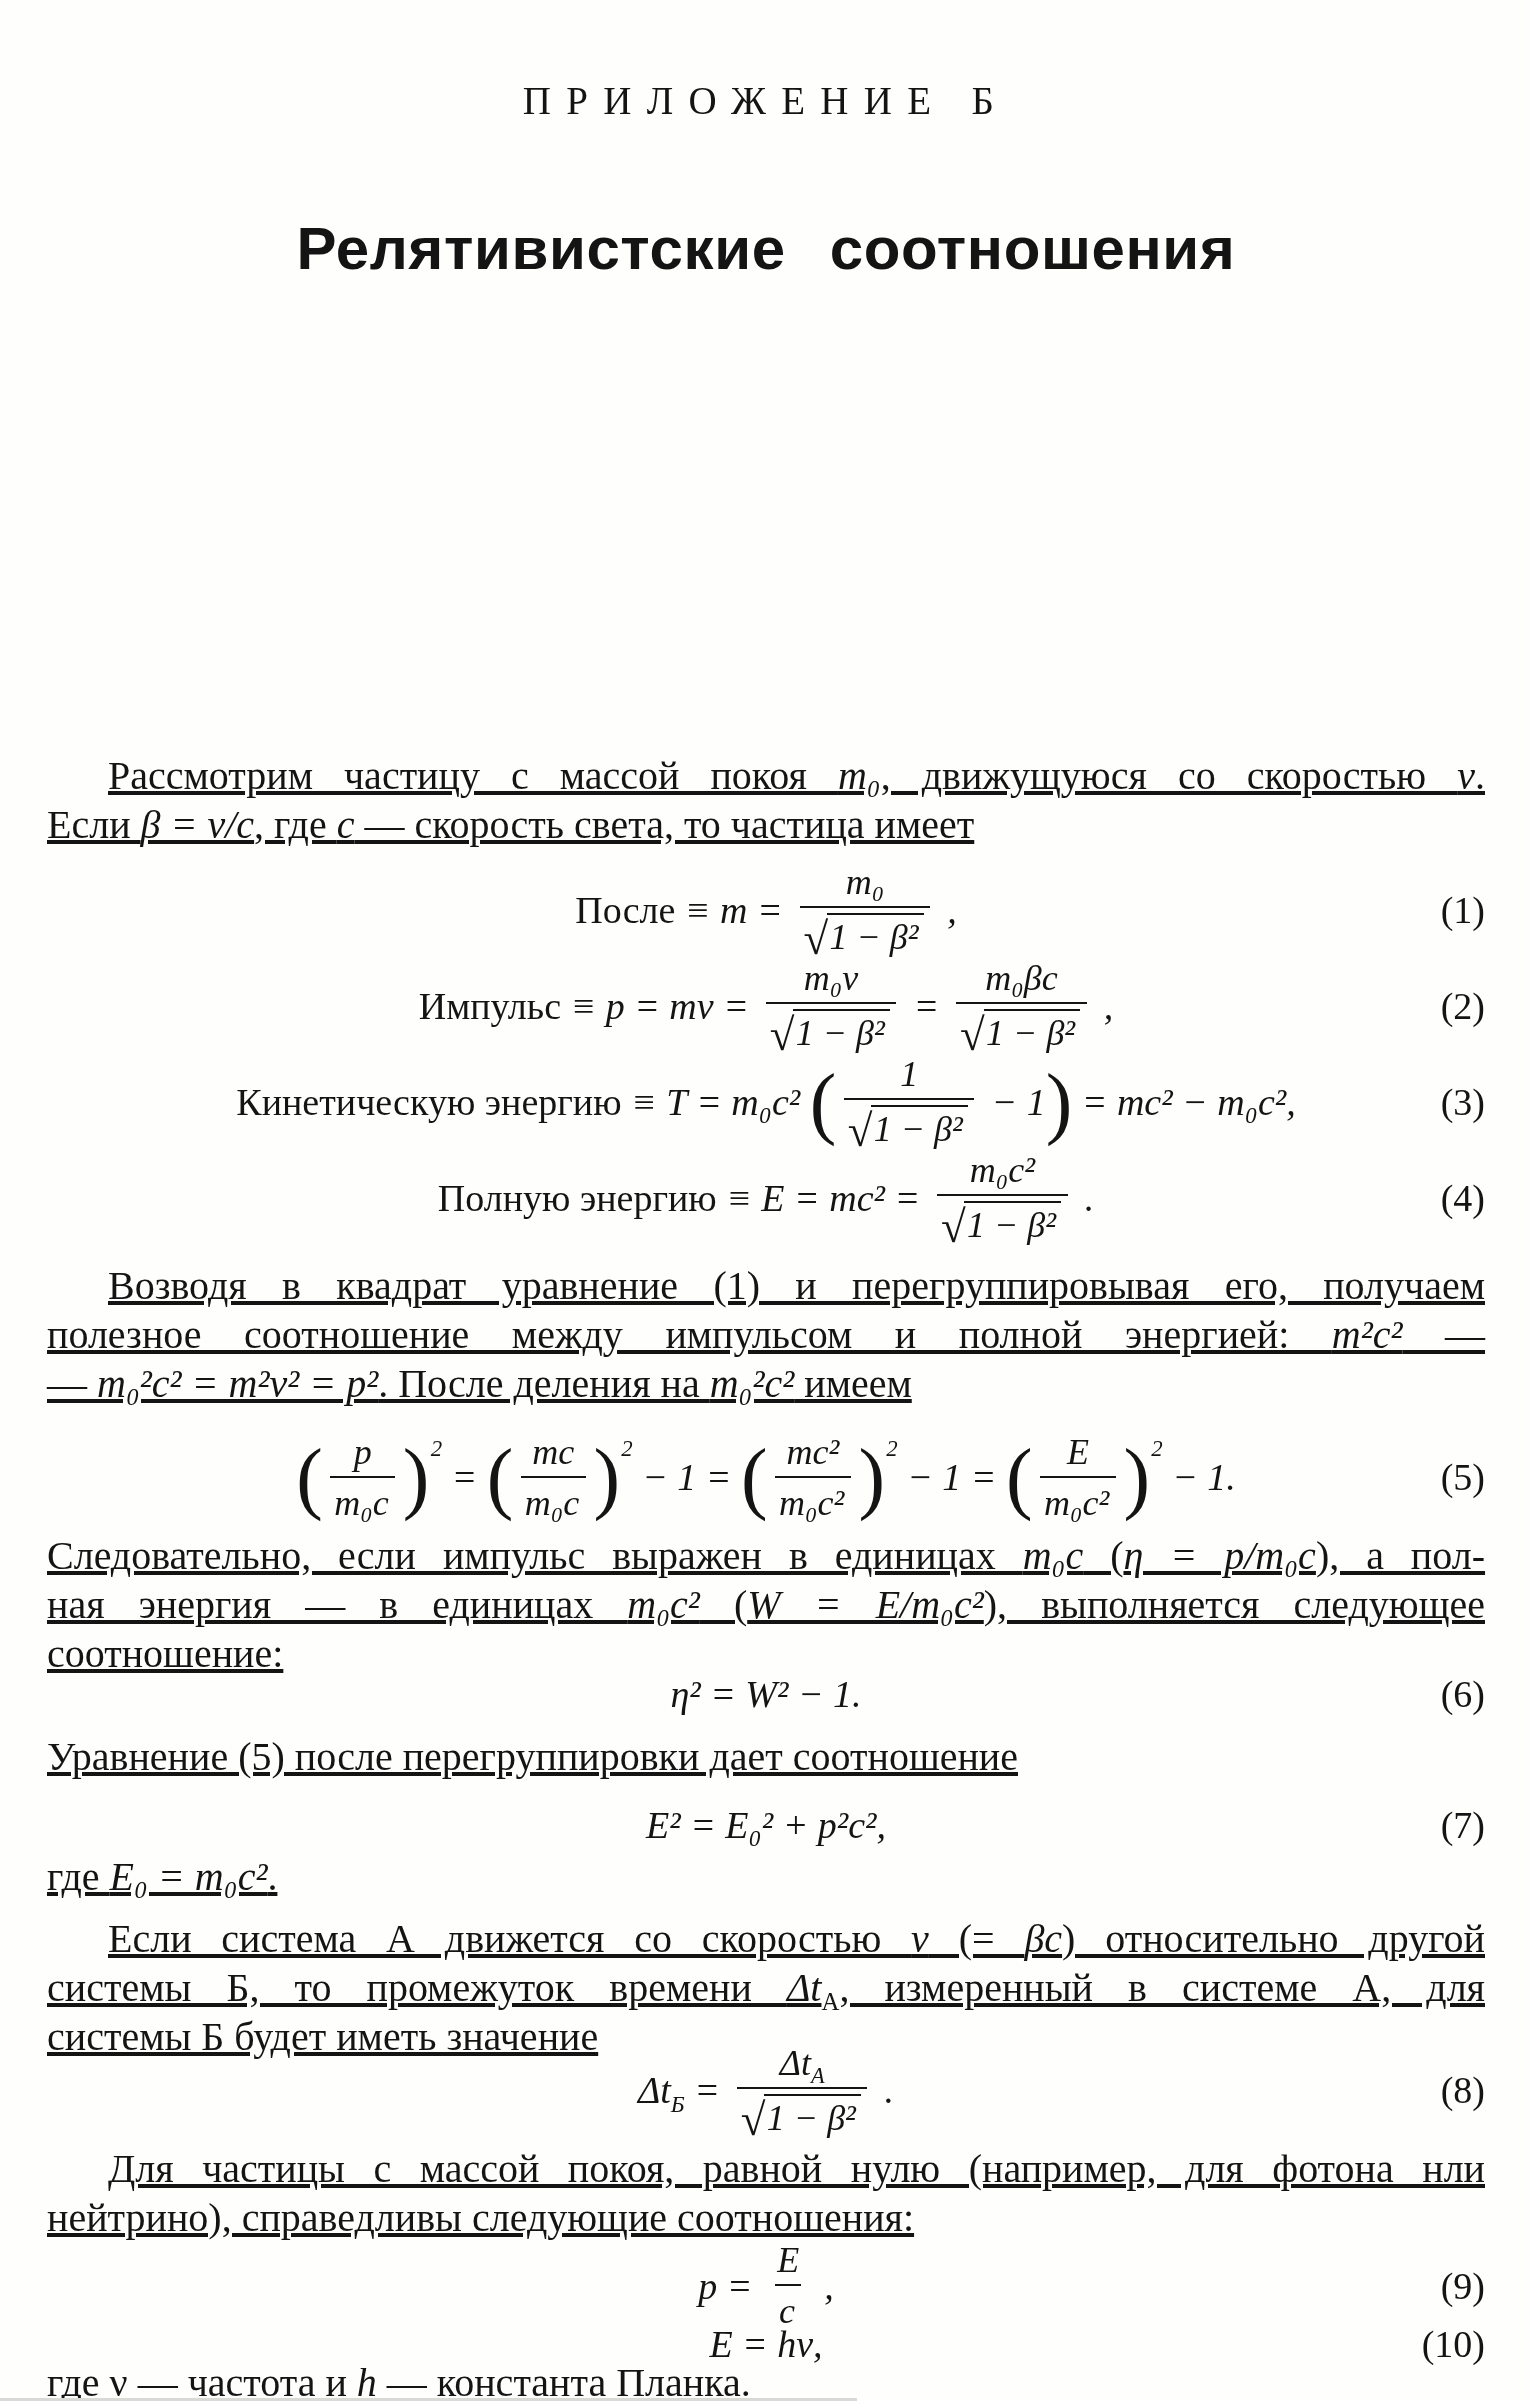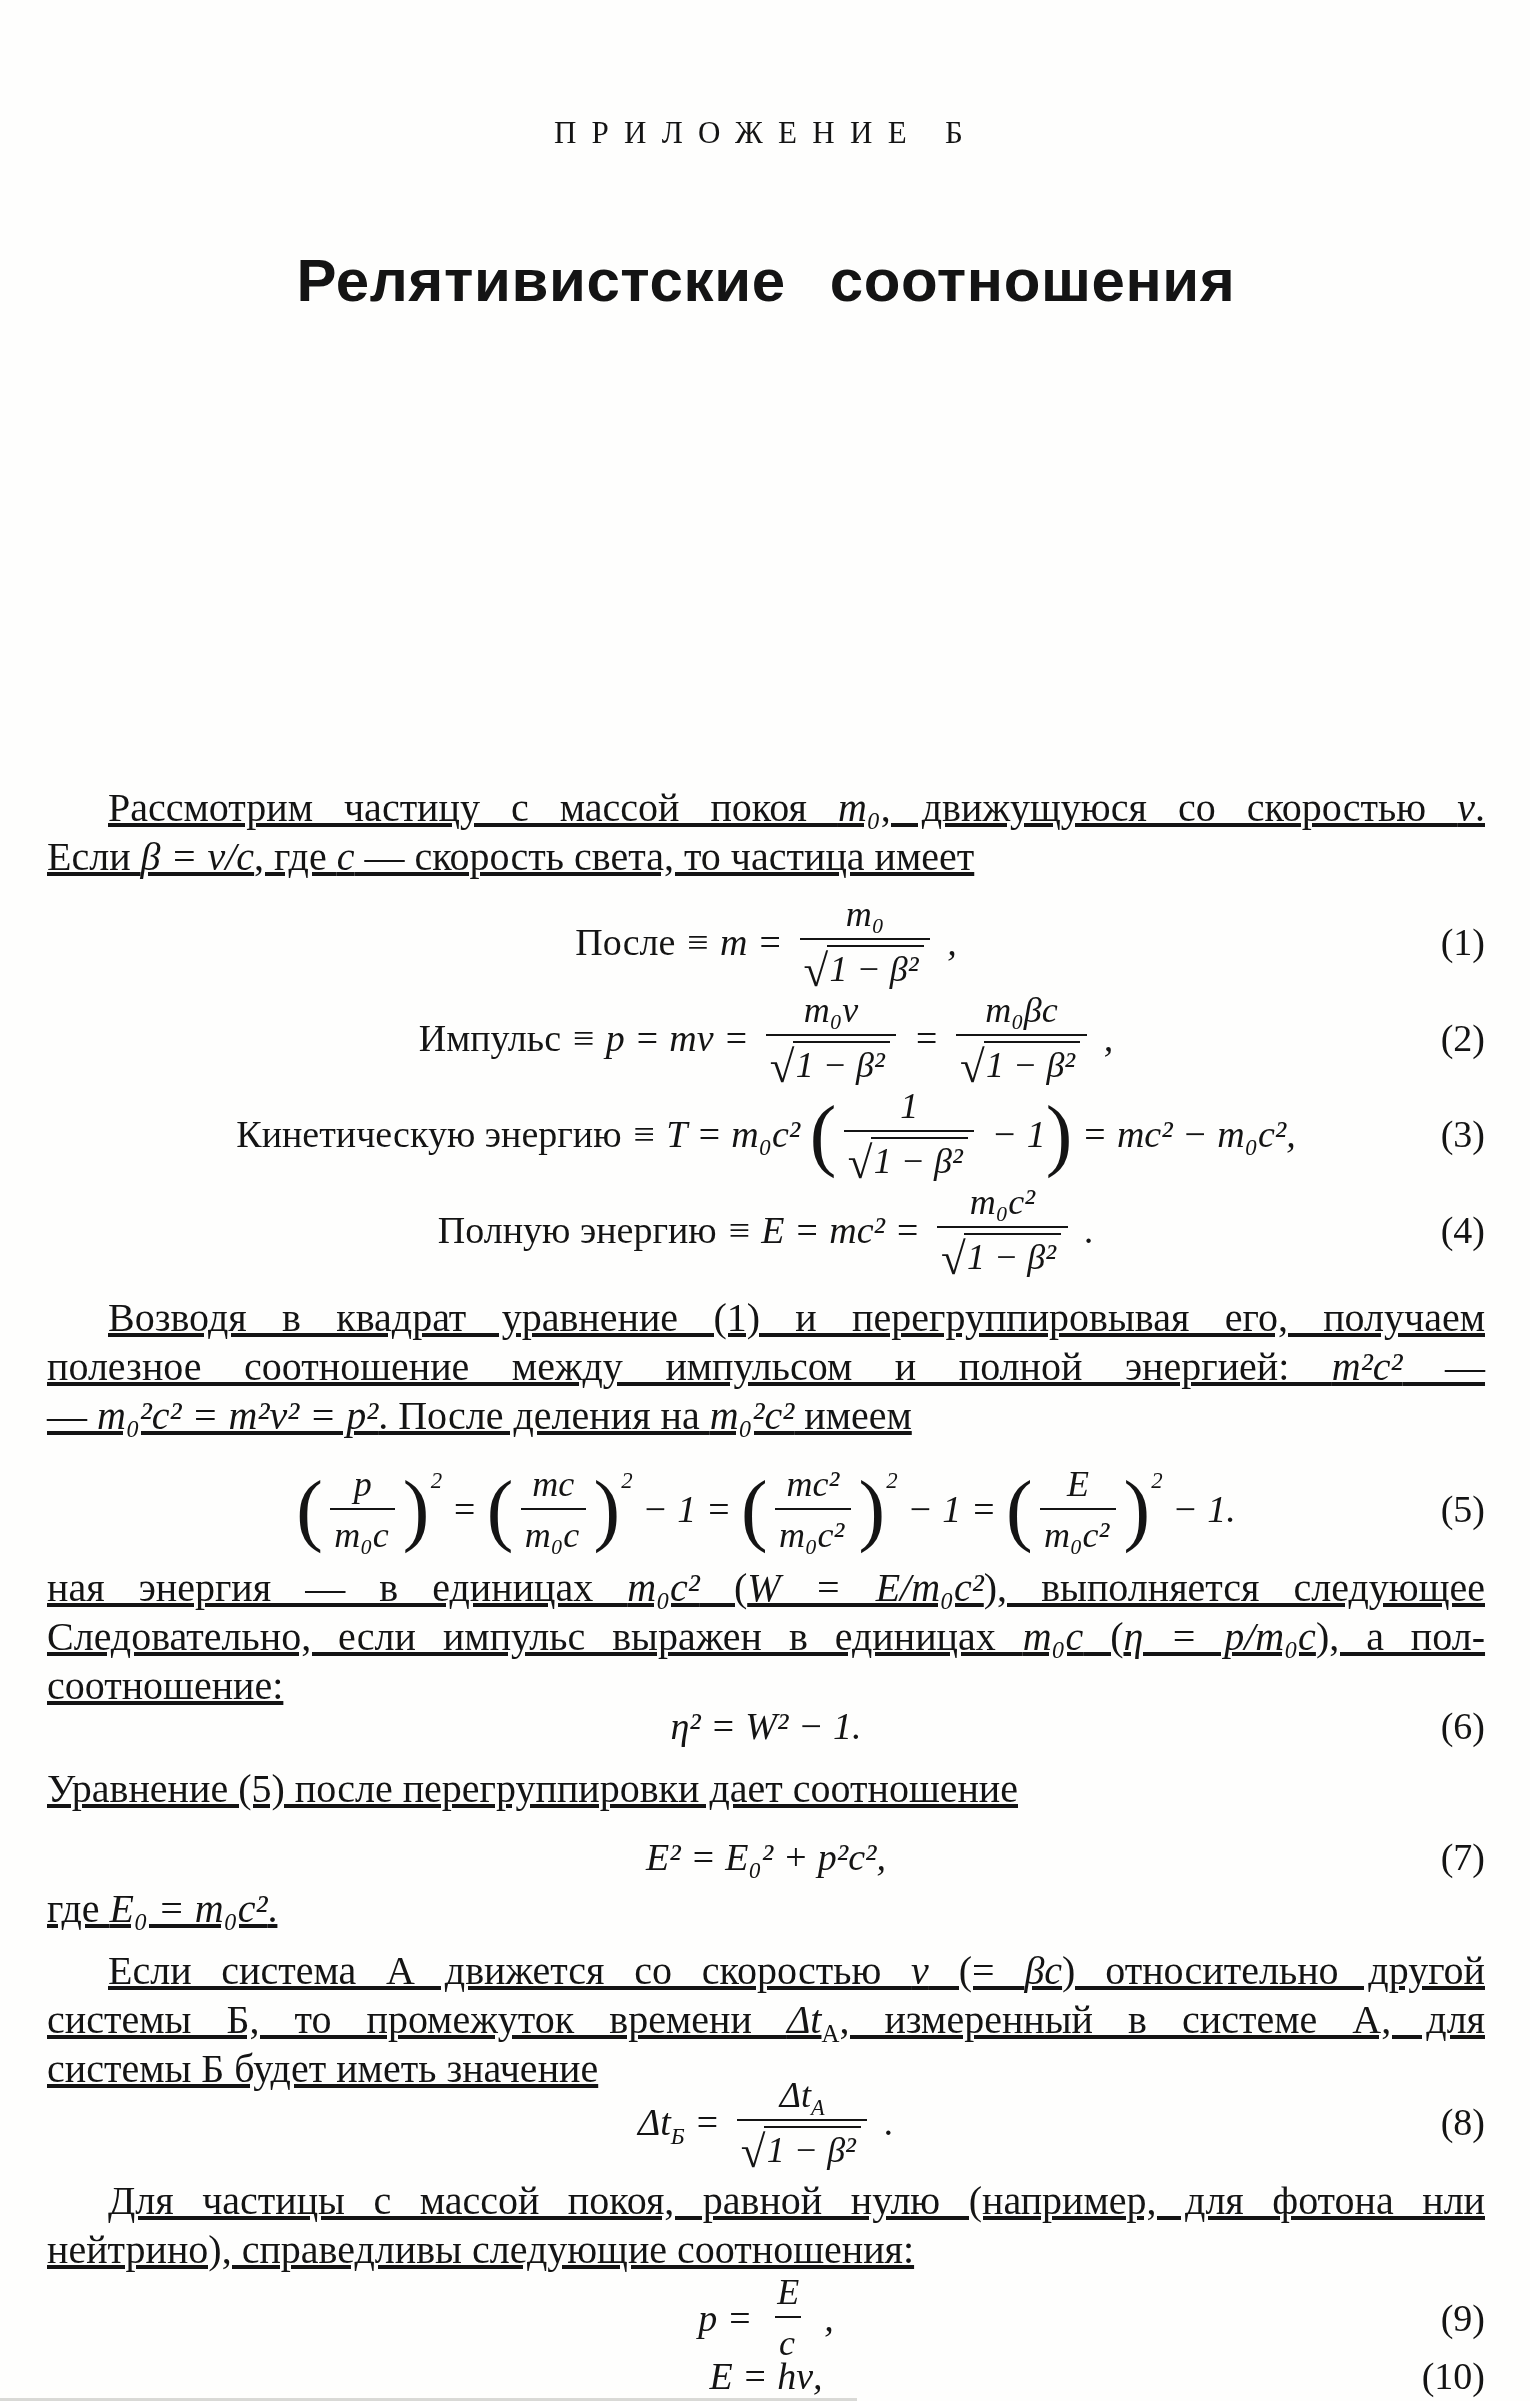--- a/index.html
+++ b/index.html
@@ -3,21 +3,21 @@
 <meta charset="utf-8">
 <style>
   html,body{margin:0;padding:0;background:#ffffff;}
   .page{
     position:relative;width:1530px;height:2401px;box-sizing:border-box;
     background:#fefefd;color:#141414;
     font-family:"Liberation Serif", serif;
     font-size:40px;line-height:49px;
     padding:0 45px 0 47px;overflow:hidden;
   }
-  .hdr{margin-top:114px;text-align:center;font-size:31px;line-height:38px;letter-spacing:15.3px;white-space:nowrap;}
+  .hdr{margin-top:82px;text-align:center;font-size:39px;line-height:38px;letter-spacing:15.3px;white-space:nowrap;}
   .title{margin:96px 0 0 0;text-align:center;font-family:"Liberation Sans", sans-serif;
          font-weight:700;font-size:60px;line-height:66px;letter-spacing:0.6px;word-spacing:27px;}
   .gap{height:469px;}
   .para{margin:0;text-decoration:underline;}
   .line{display:block;}
   .j{text-align:justify;text-align-last:justify;}
   .ind{text-indent:61px;}
   .it{font-style:italic;}
   .rom{font-style:normal;}
   sub{font-size:0.62em;line-height:0;}
@@ -174,22 +174,22 @@
           </span>
           <span class="bp">)</span>
           <span class="psup">2</span>
         </span>
         <span class="run"> − 1.</span>
       </span>
     <span class="eqnum">(5)</span>
   </div>
 
   <p class="para">
+    <span class="line j"><span>Следовательно, если импульс выражен в единицах </span><span class="it">m₀c</span><span> (</span><span class="it">η = p/m₀c</span><span>), а пол-</span></span>
     <span class="line j"><span>ная энергия — в единицах </span><span class="it">m₀c²</span><span> (</span><span class="it">W = E/m₀c²</span><span>), выполняется следующее</span></span>
-    <span class="line j"><span>Следовательно, если импульс выражен в единицах </span><span class="it">m₀c</span><span> (</span><span class="it">η = p/m₀c</span><span>), а пол-</span></span>
     <span class="line"><span>соотношение:</span></span>
   </p>
 
   <div class="eqrow" style="margin-top:-10.2px;height:51px;">
     <span class="eqbody">
         <span class="run">η² = W² − 1.</span>
       </span>
     <span class="eqnum">(6)</span>
   </div>
 

